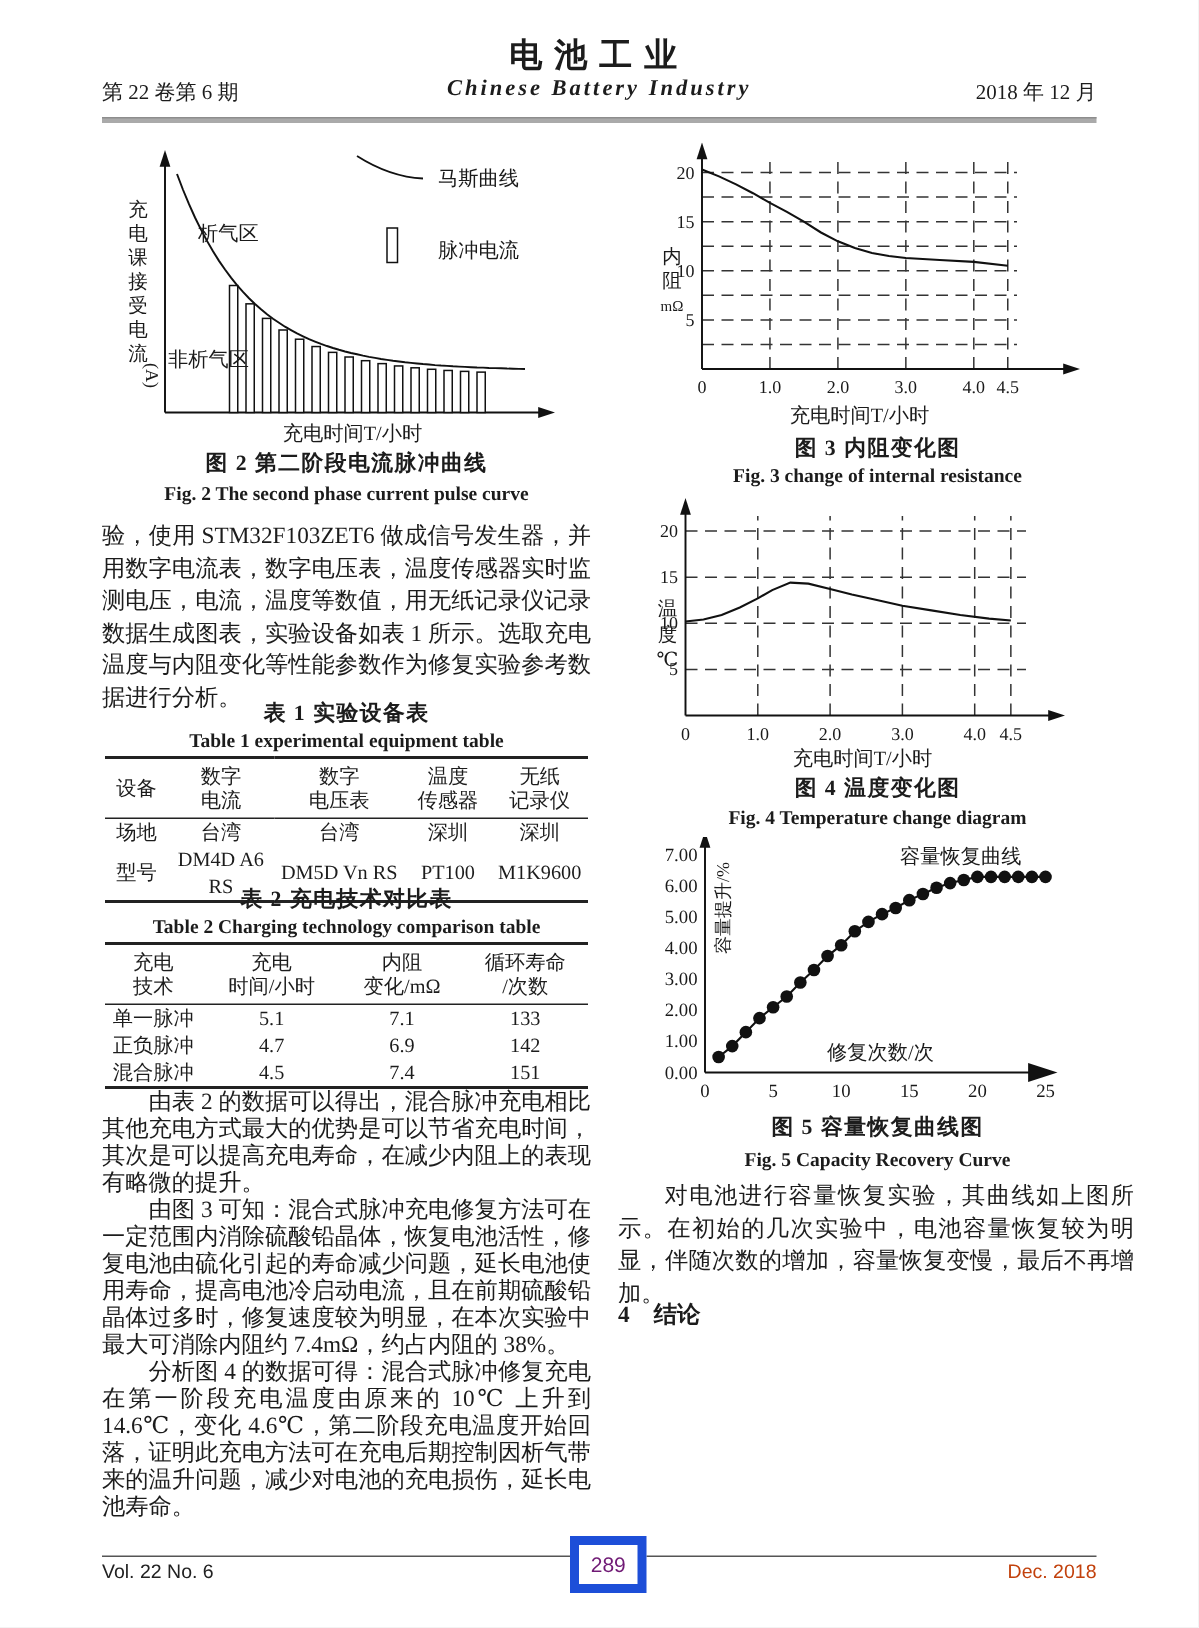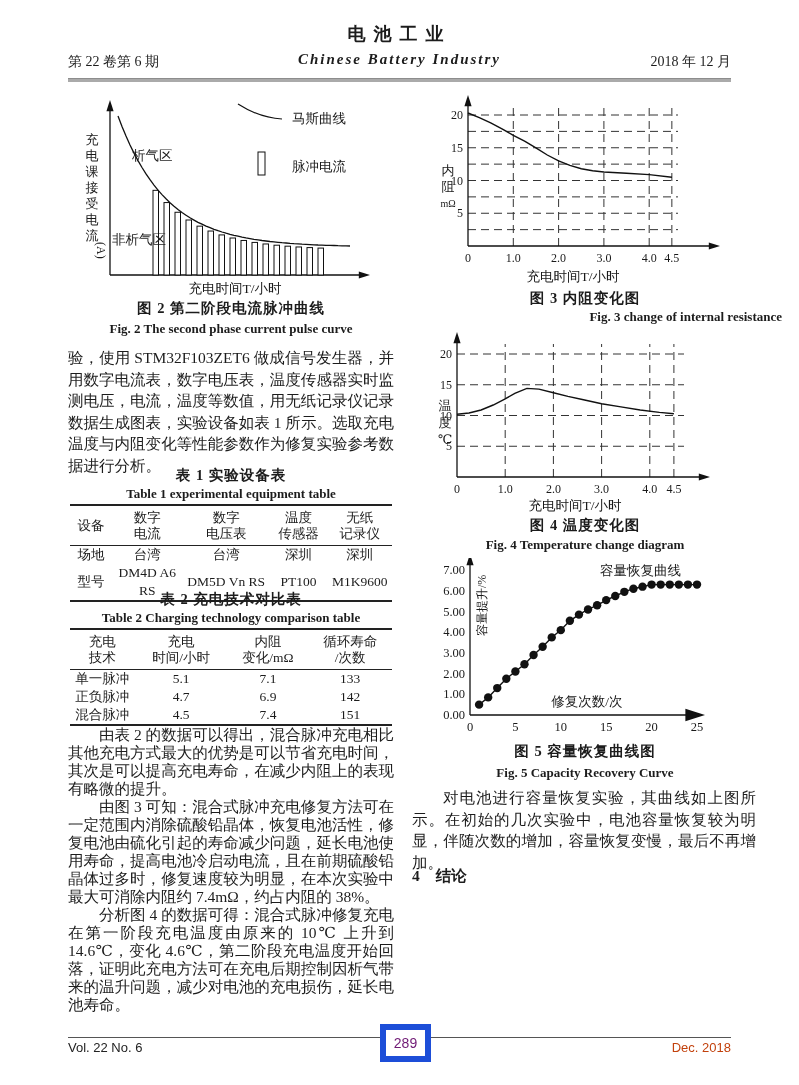--- a/index.html
+++ b/index.html
@@ -1,19 +1,19 @@
 <!DOCTYPE html>
 <html><head>
 <meta charset="utf-8">
 <style>
   html,body{margin:0;padding:0;background:#e9e9e9;}
   .page{position:relative;width:799px;height:1085px;background:#ffffff;margin:0 auto;
         font-family:"Liberation Serif","DejaVu Serif",serif;color:#1c1c1c;overflow:hidden;}
   .abs{position:absolute;}
-  .j-cn{top:22px;left:0;width:100%;text-align:center;font-size:18px;font-weight:bold;letter-spacing:8px;}
+  .j-cn{top:22px;left:0;width:100%;text-align:center;font-size:22px;font-weight:bold;letter-spacing:8px;}
   .issue{top:53px;left:68px;font-size:14px;}
   .j-en{top:51px;left:0;width:100%;text-align:center;font-style:italic;font-weight:600;font-size:15px;letter-spacing:2px;}
   .hdate{top:53px;right:68px;font-size:14px;}
   .hrule{top:78px;left:68px;width:663px;height:4px;background:#aaaaaa;border-top:1px solid #8d8d8d;box-sizing:border-box;}
   .cap{font-weight:bold;text-align:center;font-size:14.5px;letter-spacing:1px;}
   .cap-en{font-weight:bold;text-align:center;font-size:13px;letter-spacing:0;}
   .para{font-size:15.5px;line-height:21.5px;text-align:justify;}
   .para p{margin:0;}
   .ind{text-indent:2em;}
   .ttitle{font-weight:bold;text-align:center;font-size:14.5px;letter-spacing:1px;}
@@ -205,21 +205,21 @@
       <text x="191.89999999999998" y="167" text-anchor="middle" font-size="12">3.0</text>
       <text x="237.2" y="167" text-anchor="middle" font-size="12">4.0</text>
       <text x="259.85" y="167" text-anchor="middle" font-size="12">4.5</text>
       <text x="36" y="80" text-anchor="middle" font-size="13">内</text>
       <text x="36" y="96" text-anchor="middle" font-size="13">阻</text>
       <text x="36" y="112" text-anchor="middle" font-size="10">mΩ</text>
       <text x="161" y="186" text-anchor="middle" font-size="13.5">充电时间T/小时</text>
       <polyline points="56.0,18.0 67.3,22.6 78.7,27.9 90.0,33.8 101.3,40.3 112.6,46.2 123.9,52.8 135.3,60.0 146.6,65.9 157.9,70.4 169.3,73.7 180.6,75.7 191.9,77.0 214.5,78.3 237.2,79.6 259.9,82.2" fill="none" stroke="#111" stroke-width="1.4"></polyline>
     </svg>
   <div class="abs cap" style="top:289px;left:412px;width:346px;">图 3  内阻变化图</div>
-  <div class="abs cap-en" style="top:309px;left:436px;width:346px;text-align:right;">Fig. 3  change of internal resistance</div>
+  <div class="abs cap-en" style="top:309px;left:412px;width:346px;">Fig. 3  change of internal resistance</div>
 
   <svg id="fig4" class="abs" style="top:332px;left:412px;" width="346" height="182" viewBox="0 0 346 182">
       <line x1="93.2" y1="145" x2="93.2" y2="12" stroke="#333" stroke-width="1" stroke-dasharray="8 5"></line>
       <line x1="141.4" y1="145" x2="141.4" y2="12" stroke="#333" stroke-width="1" stroke-dasharray="8 5"></line>
       <line x1="189.60000000000002" y1="145" x2="189.60000000000002" y2="12" stroke="#333" stroke-width="1" stroke-dasharray="8 5"></line>
       <line x1="237.8" y1="145" x2="237.8" y2="12" stroke="#333" stroke-width="1" stroke-dasharray="8 5"></line>
       <line x1="261.9" y1="145" x2="261.9" y2="12" stroke="#333" stroke-width="1" stroke-dasharray="8 5"></line>
       <line x1="45" y1="114.25" x2="272" y2="114.25" stroke="#333" stroke-width="1" stroke-dasharray="8 5"></line>
       <line x1="45" y1="83.5" x2="272" y2="83.5" stroke="#333" stroke-width="1" stroke-dasharray="8 5"></line>
       <line x1="45" y1="52.75" x2="272" y2="52.75" stroke="#333" stroke-width="1" stroke-dasharray="8 5"></line>

